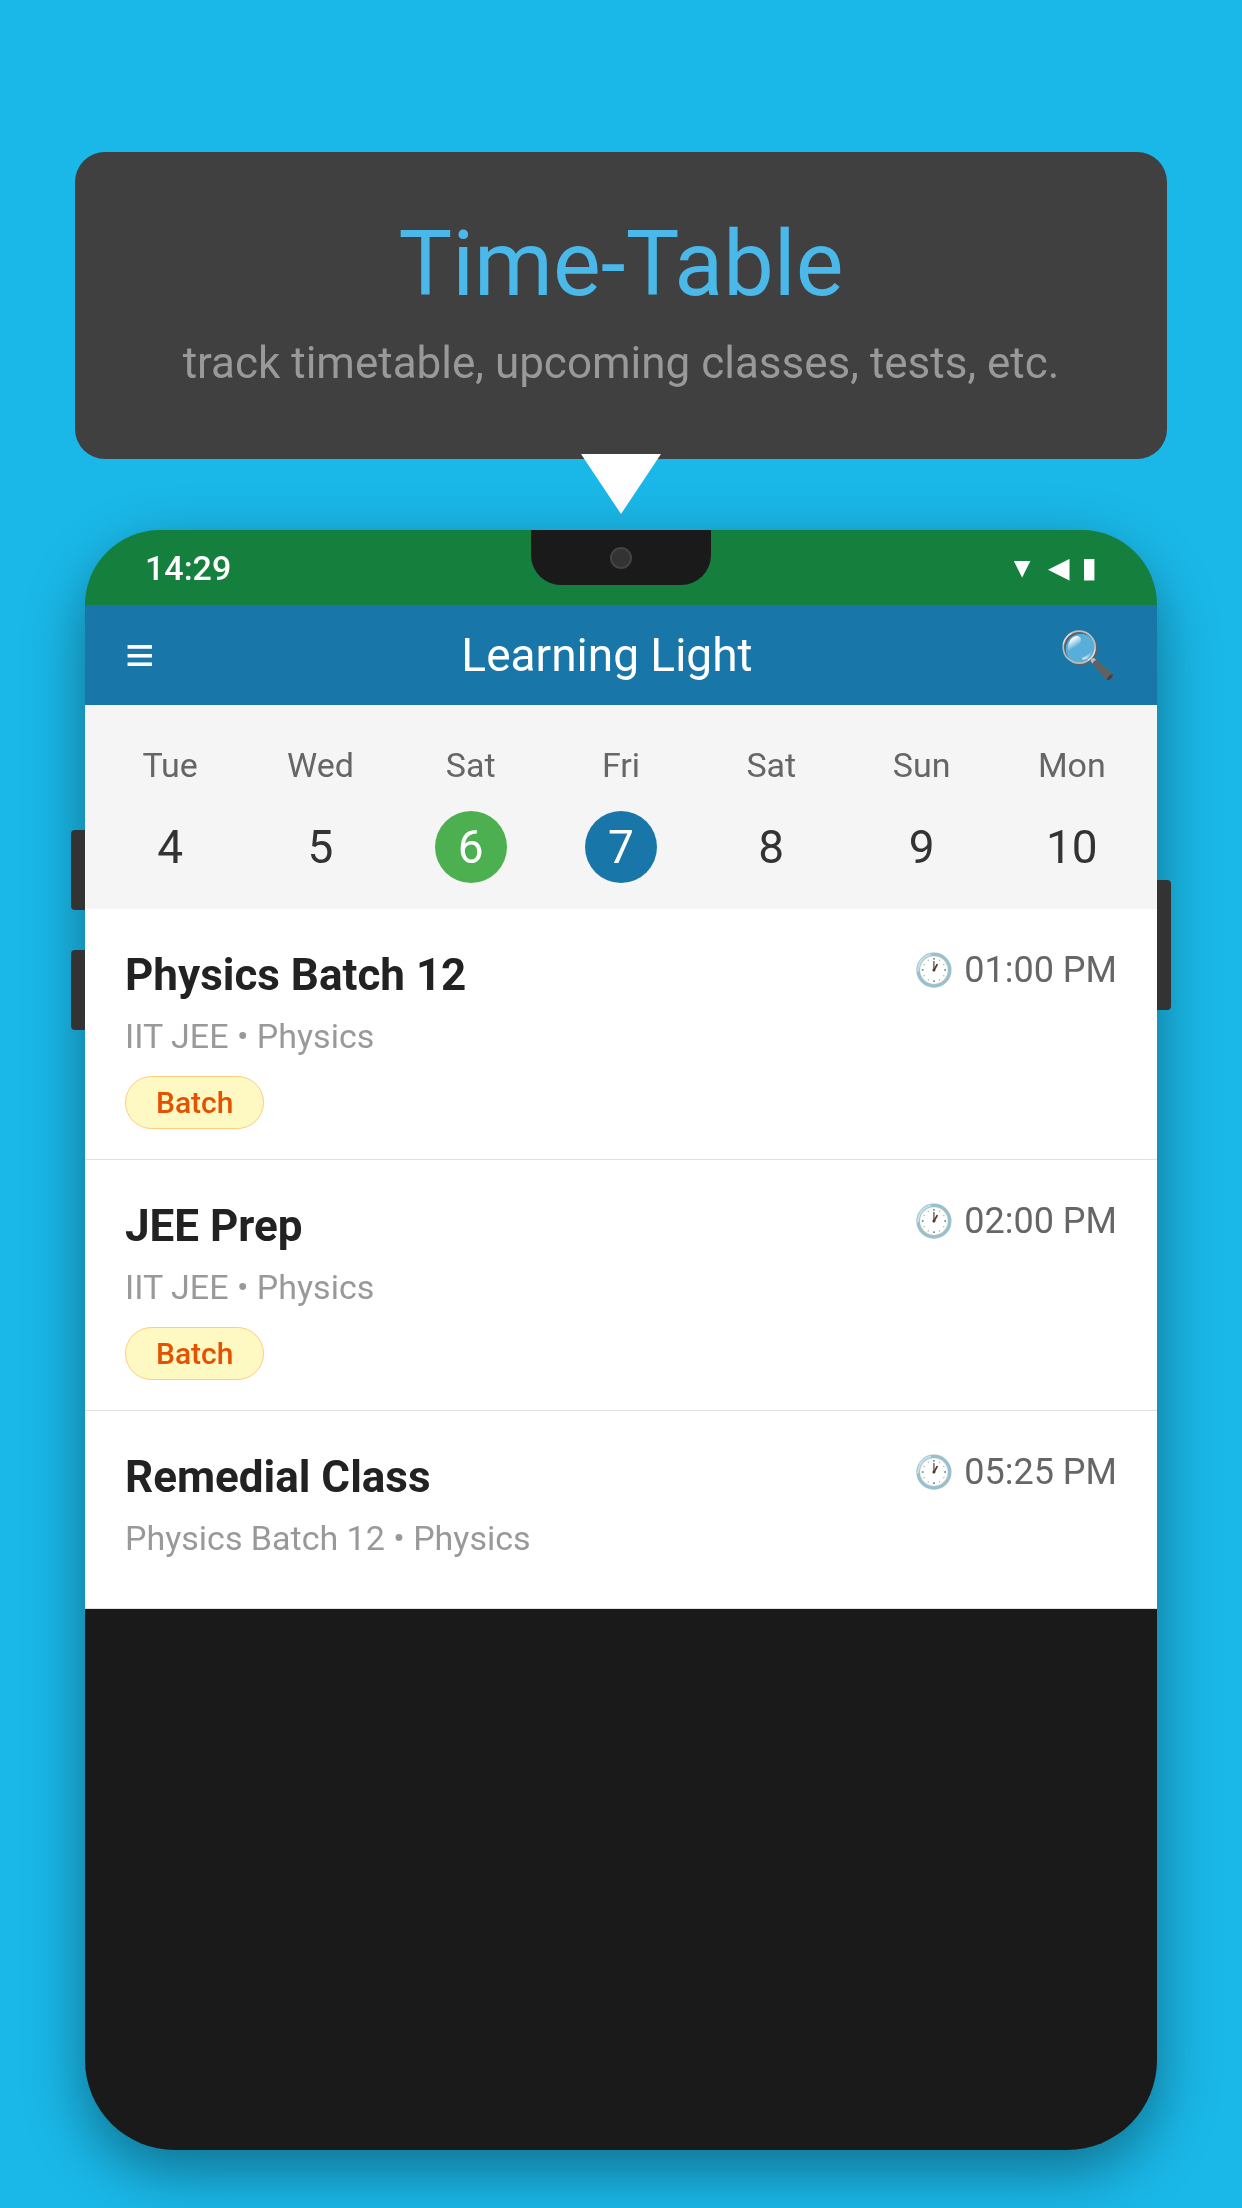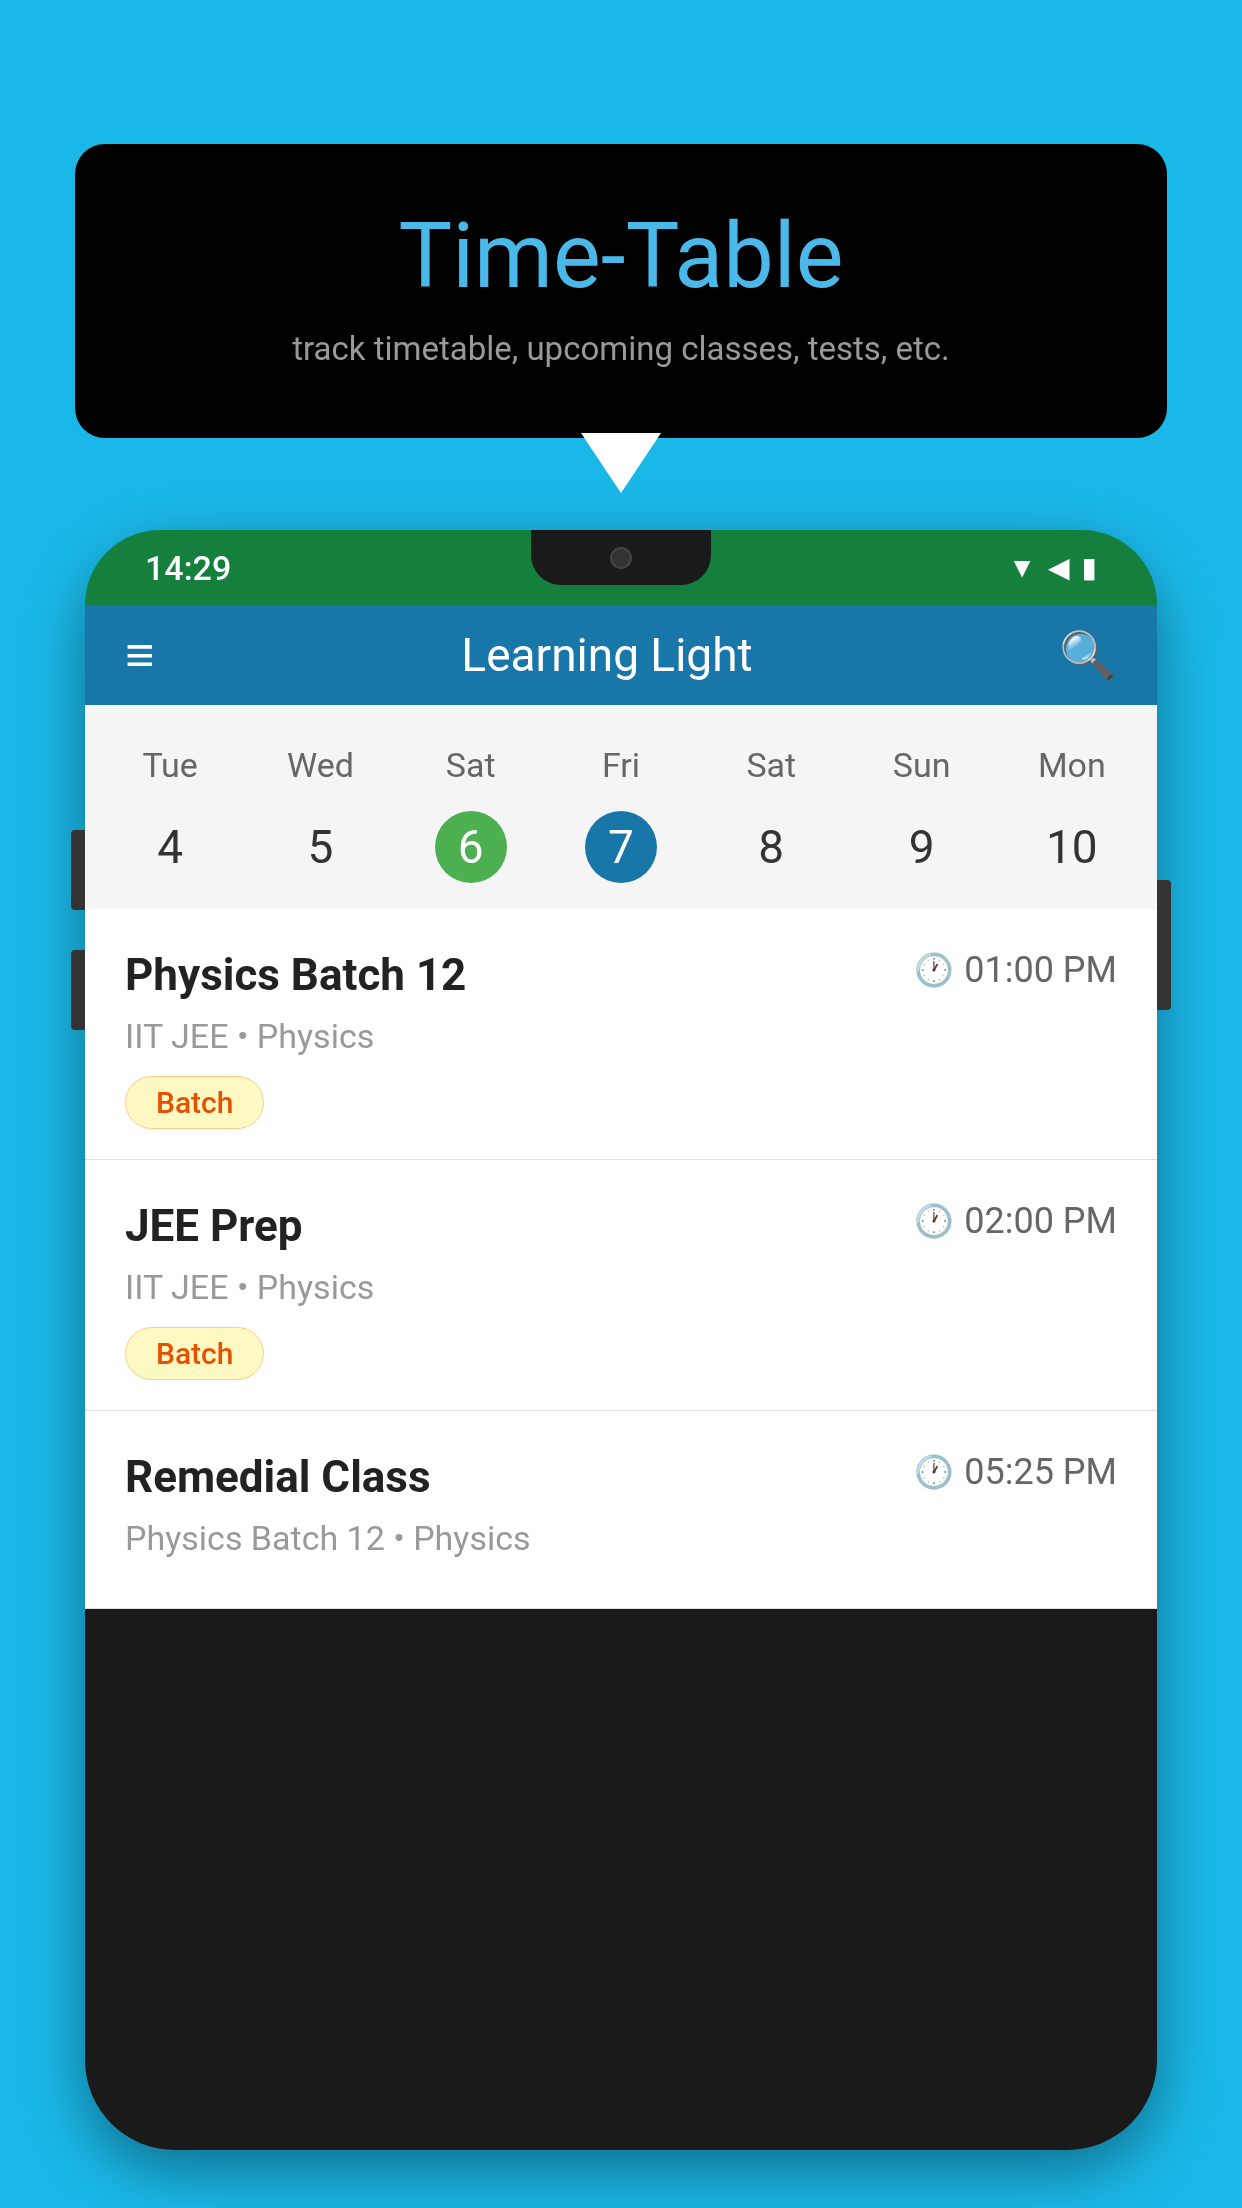--- a/index.html
+++ b/index.html
@@ -8,24 +8,24 @@
       height: 2208px;
       background: #1ab8e8;
       font-family: 'Roboto', Arial, sans-serif;
       overflow: hidden;
       position: relative;
     }
 
     
     .speech-bubble {
       position: absolute;
-      top: 144px;
+      top: 152px;
       left: 75px;
       right: 75px;
-      background: #000000;
+      background: #404040;
       border-radius: 30px;
       padding: 60px 80px 70px;
       text-align: center;
     }
     .speech-bubble::after {
       content: '';
       position: absolute;
       bottom: -55px;
       left: 50%;
       transform: translateX(-50%);
@@ -35,21 +35,21 @@
       border-right: 40px solid transparent;
       border-top: 60px solid white;
     }
     .speech-bubble-title {
       font-size: 90px;
       color: #4ab8e8;
       font-weight: 400;
       margin-bottom: 20px;
     }
     .speech-bubble-subtitle {
-      font-size: 33px;
+      font-size: 44px;
       color: #999;
       font-weight: 400;
     }
 
     
     .phone-wrapper {
       position: absolute;
       top: 530px;
       left: 85px;
       right: 85px;

